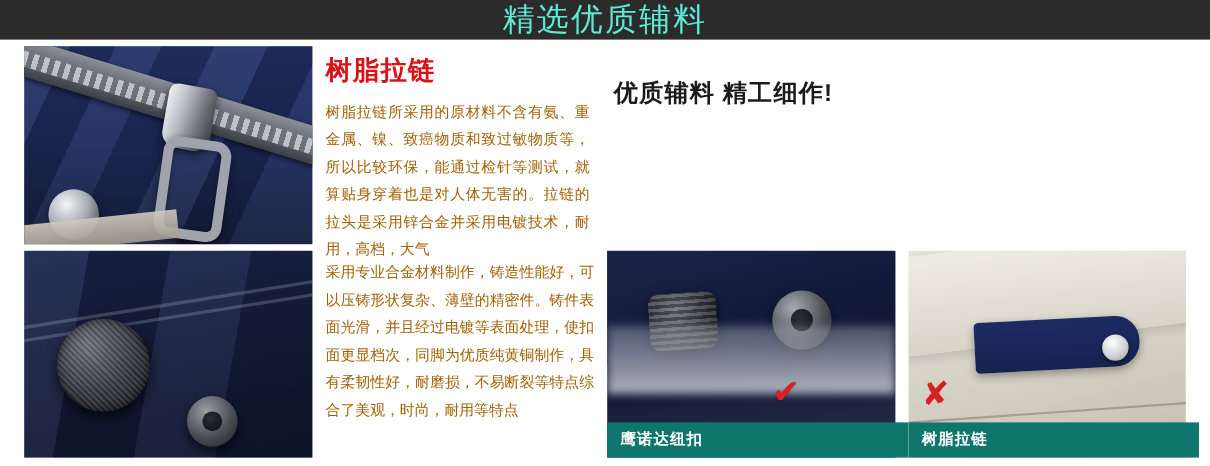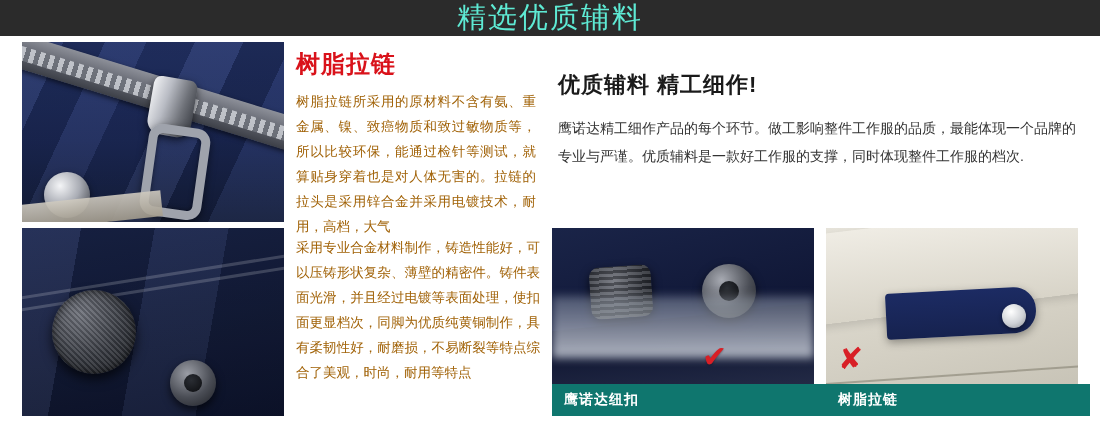--- a/index.html
+++ b/index.html
@@ -370,21 +370,20 @@
     <div class="hem"></div>
   </div>
 
   <div class="text-block" id="block-zipper">
     <h2 class="heading-red">树脂拉链</h2>
     <p class="body-text">树脂拉链所采用的原材料不含有氨、重金属、镍、致癌物质和致过敏物质等，所以比较环保，能通过检针等测试，就算贴身穿着也是对人体无害的。拉链的拉头是采用锌合金并采用电镀技术，耐用，高档，大气</p>
   </div>
 
   <div class="text-block" id="block-quality">
     <h2 class="quality-title">优质辅料 精工细作!</h2>
-    <p class="quality-body">鹰诺达精工细作产品的每个环节。做工影响整件工作服的品质，最能体现一个品牌的专业与严谨。优质辅料是一款好工作服的支撑，同时体现整件工作服的档次.</p>
   </div>
 
   <div class="photo" id="photo-snap">
     <div class="seam"></div>
     <div class="seam b"></div>
     <div class="snap-big"></div>
     <div class="snap-small"></div>
   </div>
 
   <div class="text-block" id="block-snap">

